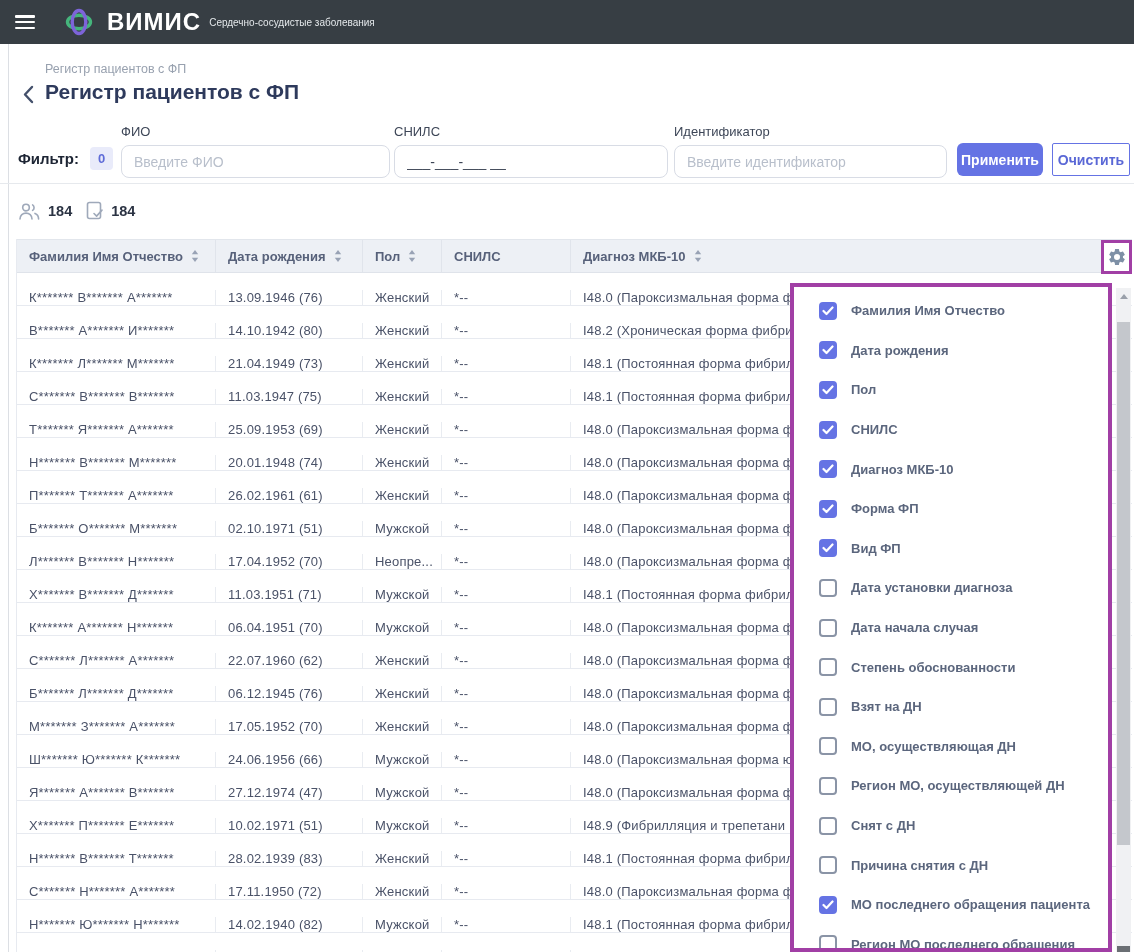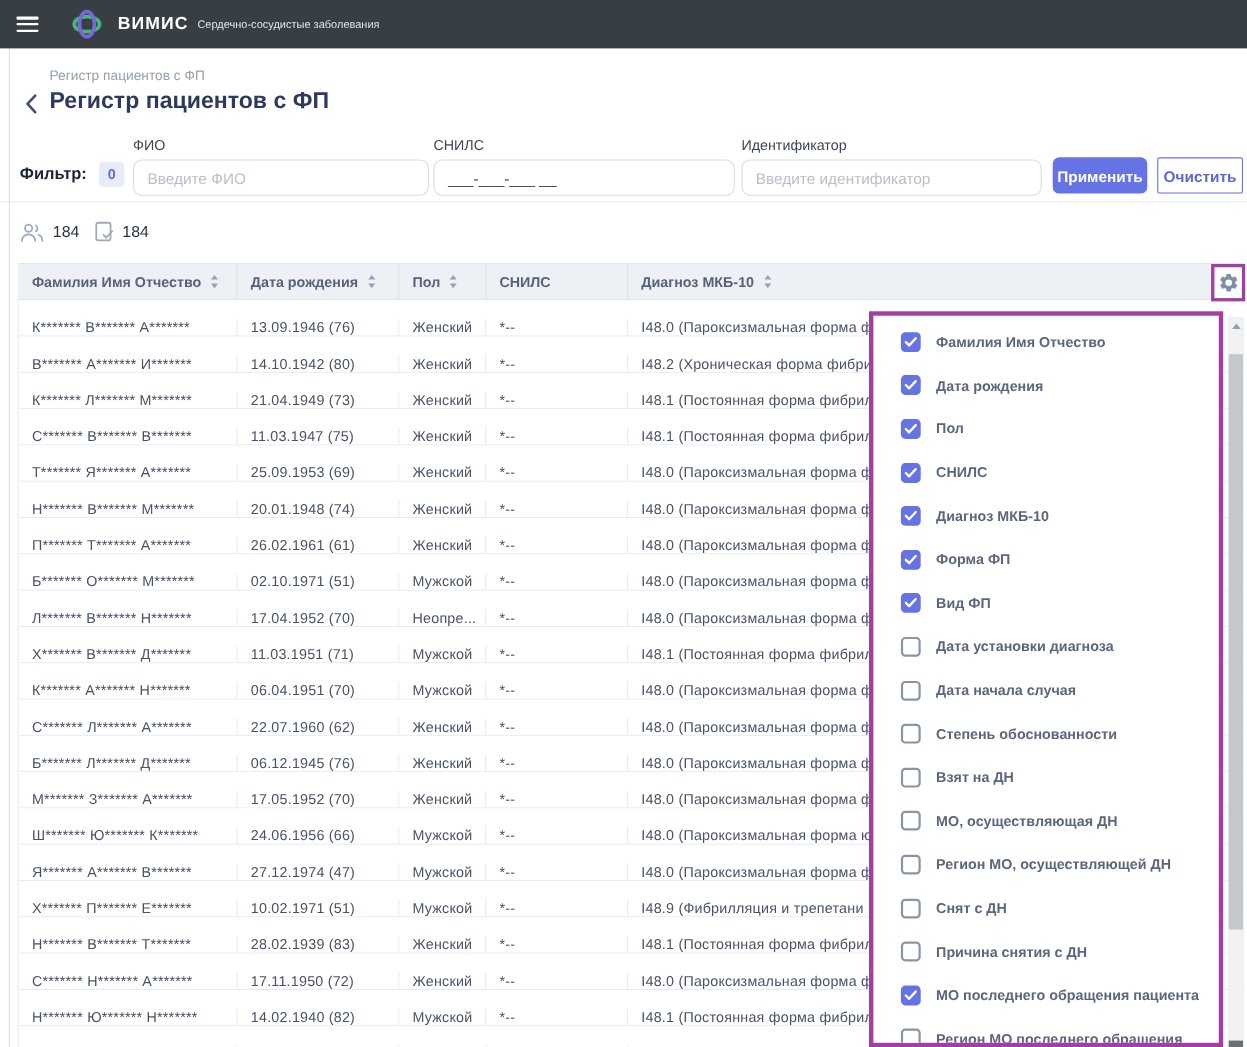--- a/index.html
+++ b/index.html
@@ -6,21 +6,21 @@
   html,body { width:1134px; height:952px; overflow:hidden; background:#fff;
     font-family:"Liberation Sans","DejaVu Sans",sans-serif; }
 
   
   #topbar { position:absolute; left:0; top:0; width:1134px; height:44px; background:#373e44;
     display:flex; align-items:center; z-index:10; }
   #burger { width:20px; height:14px; margin-left:15px; display:flex; flex-direction:column;
     justify-content:space-between; cursor:pointer; }
   #burger span { display:block; height:2.5px; background:#fff; border-radius:1px; }
   #logo { margin-left:28px; }
-  #appname { color:#fff; font-size:16px; font-weight:bold; letter-spacing:1px; margin-left:12px; }
+  #appname { color:#fff; font-size:24px; font-weight:bold; letter-spacing:1px; margin-left:12px; }
   #appsub { color:#e3e7ea; font-size:10px; margin-left:8px;text-align:center; }
 
   
   #leftline { position:absolute; left:8px; top:44px; width:1px; height:908px; background:#dcdfe4; }
   #breadcrumb { position:absolute; left:45px; top:62px; font-size:12.5px; color:#98a1af; }
   #backbtn { position:absolute; left:22px; top:85px; cursor:pointer; }
   #pagetitle { position:absolute; left:45px; top:80px; font-size:21px; font-weight:bold; color:#2e3a5c; }
 
   
   #filterlabel { position:absolute; left:18px; top:150px; font-size:15px; font-weight:bold; color:#1d2534; }
@@ -39,21 +39,21 @@
   #applybtn { position:absolute; left:957px; top:143px; width:86px; height:33px; background:#6573e4;
     color:#fff; font-size:14px; font-weight:600; border:none; border-radius:6px; cursor:pointer;
     font-family:"Liberation Sans",sans-serif; }
   #clearbtn { position:absolute; left:1052px; top:143px; width:78px; height:33px; background:#fff;
     color:#5a68d6; font-size:14px; font-weight:600; border:1px solid #6573e4; border-radius:2px;
     cursor:pointer; font-family:"Liberation Sans",sans-serif; }
   #fdivider { position:absolute; left:0; top:183px; width:1134px; height:1px; background:#e6e9ed; }
 
   
   #counters { position:absolute; left:18px; top:201px; display:flex; align-items:center; }
-  .cnum { font-size:14.5px; font-weight:normal; color:#2b3343; margin-left:7px; }
+  .cnum { font-size:14.5px; font-weight:bold; color:#2b3343; margin-left:7px; }
   .cicon2 { margin-left:14px; }
 
   
   #table { position:absolute; left:16px; top:239px; width:1116px; height:713px; overflow:hidden;
     border-left:1px solid #e7eaf0; }
   .thr { display:flex; height:34px; background:#edf0f5; border-top:1px solid #e2e6ec;
     border-bottom:1px solid #dfe3ea; }
   .th { display:flex; align-items:center; gap:8px; padding:0 12px; font-size:13px; font-weight:bold;
     color:#57617a; border-right:1px solid #e0e4eb; overflow:hidden; white-space:nowrap; cursor:pointer; }
   .tr { display:flex; height:33px; border-bottom:1px solid #e7eaf0; background:#fff; cursor:pointer;align-items:flex-end; }

